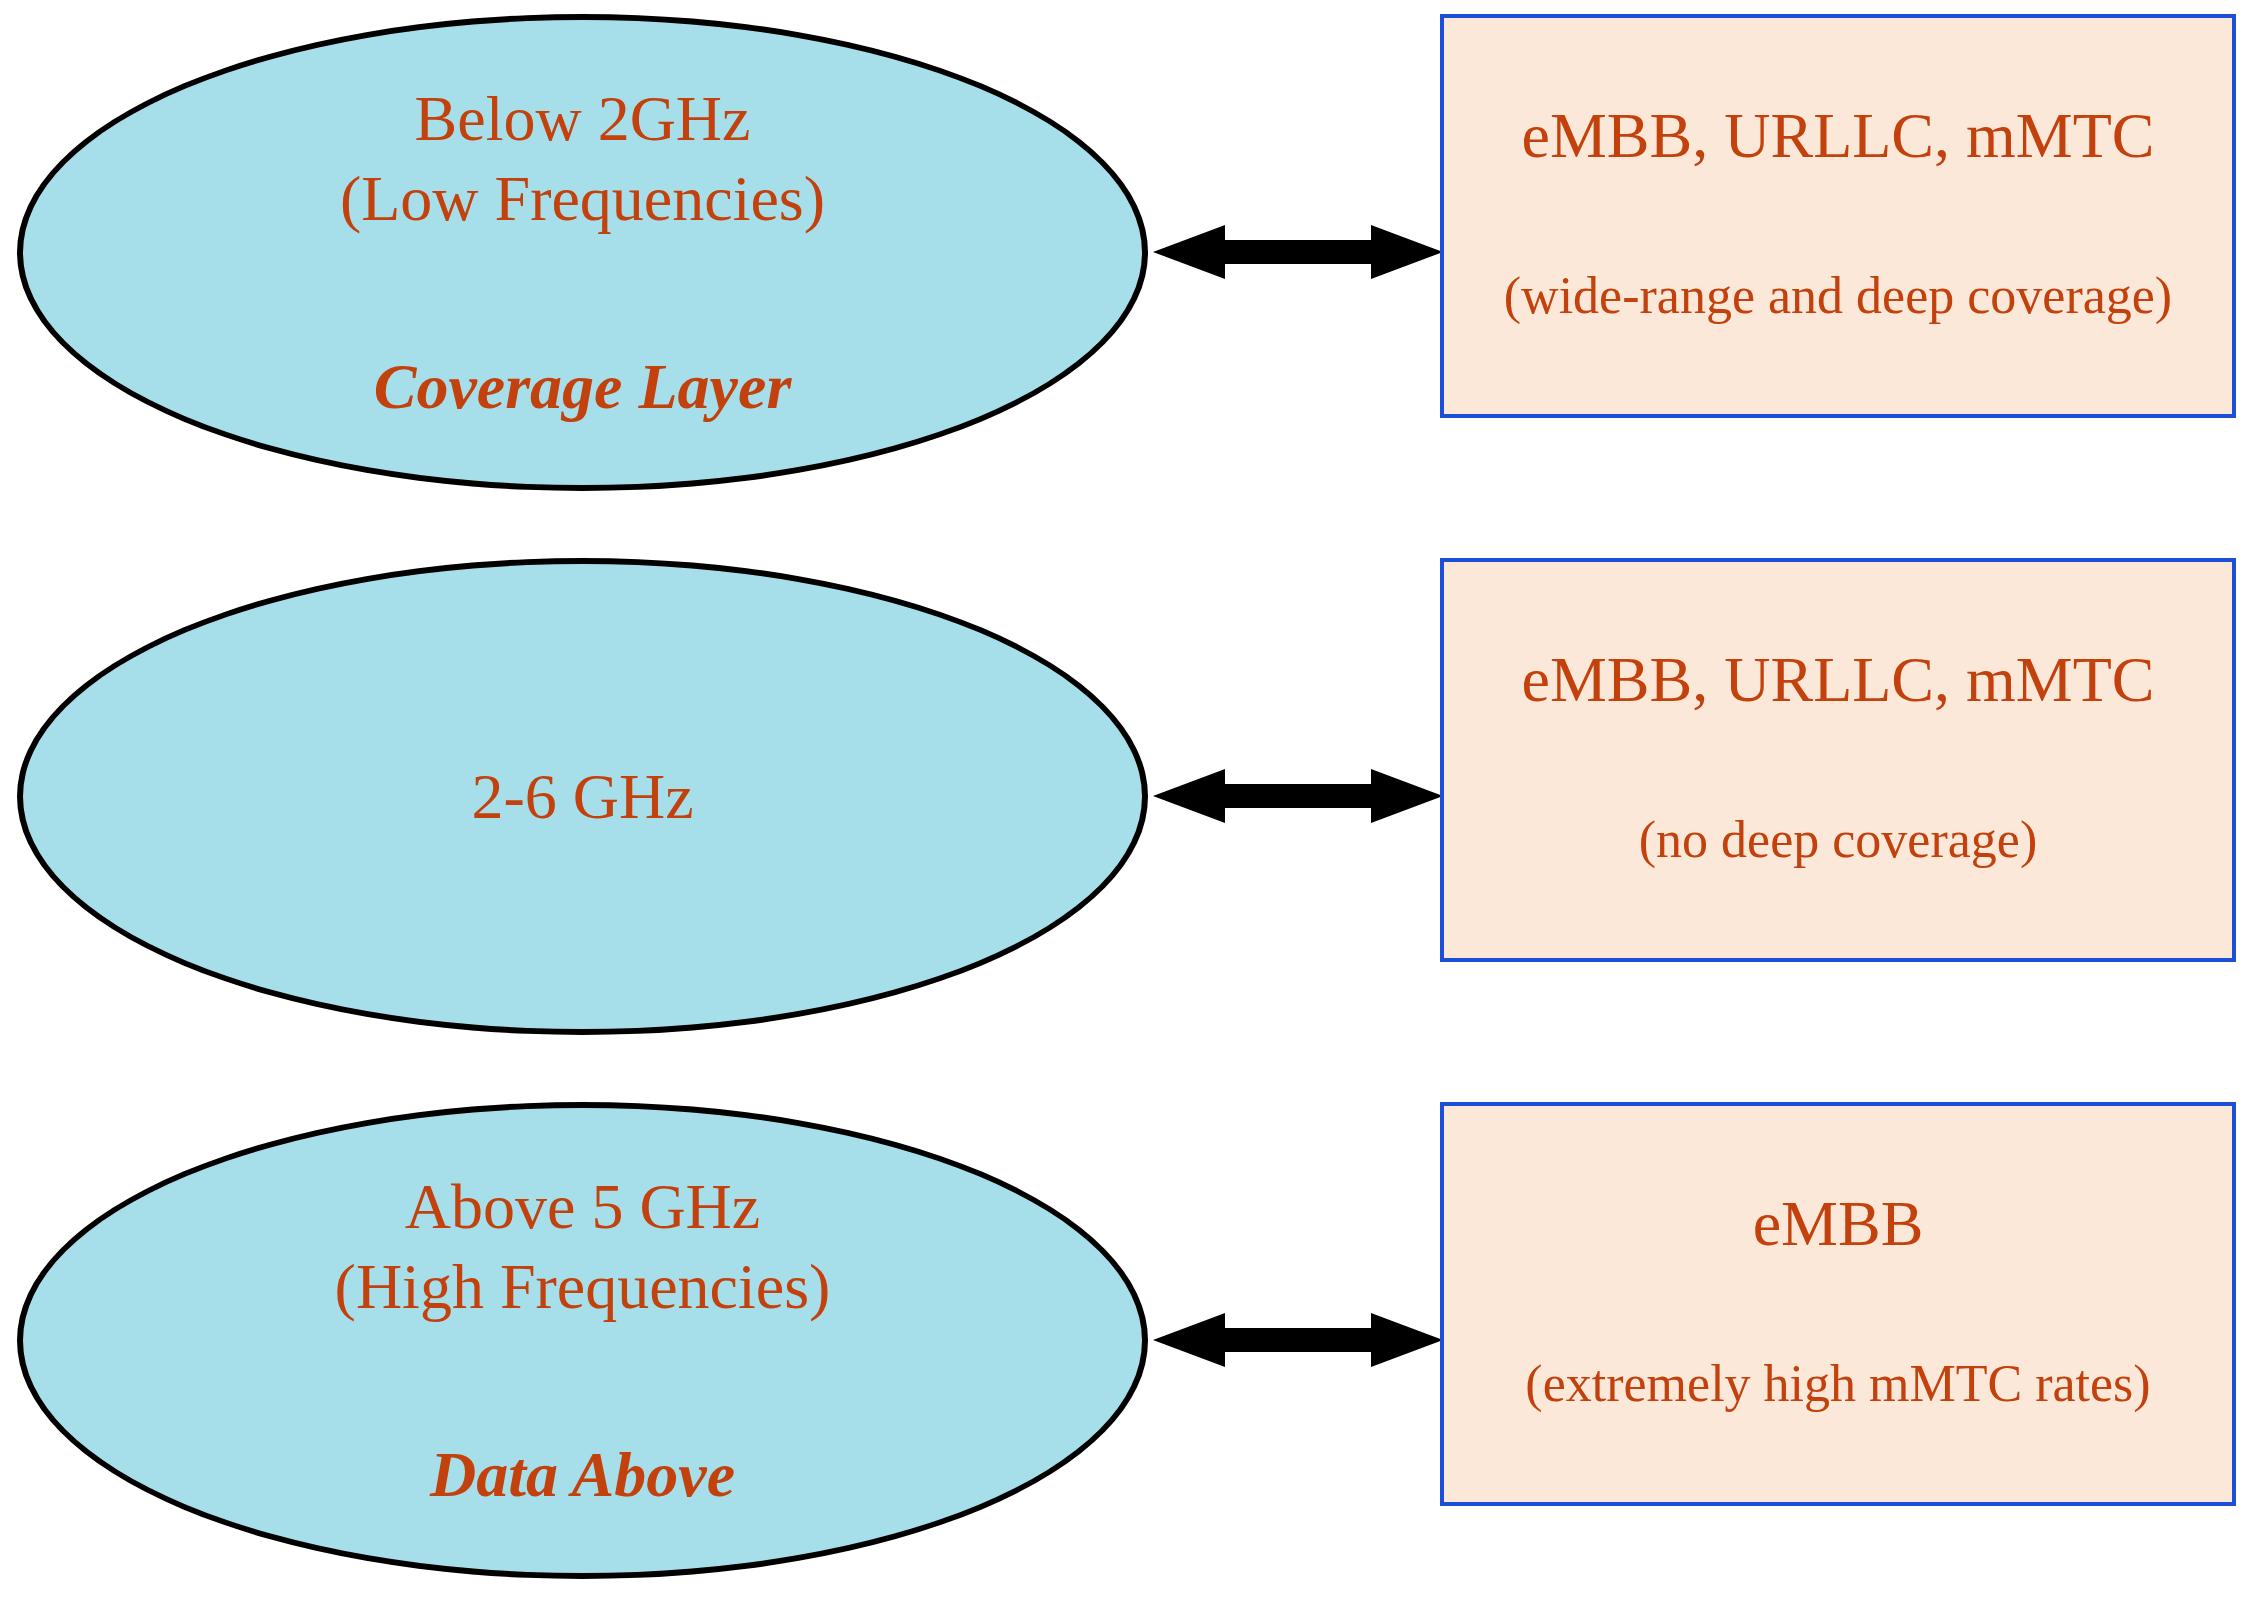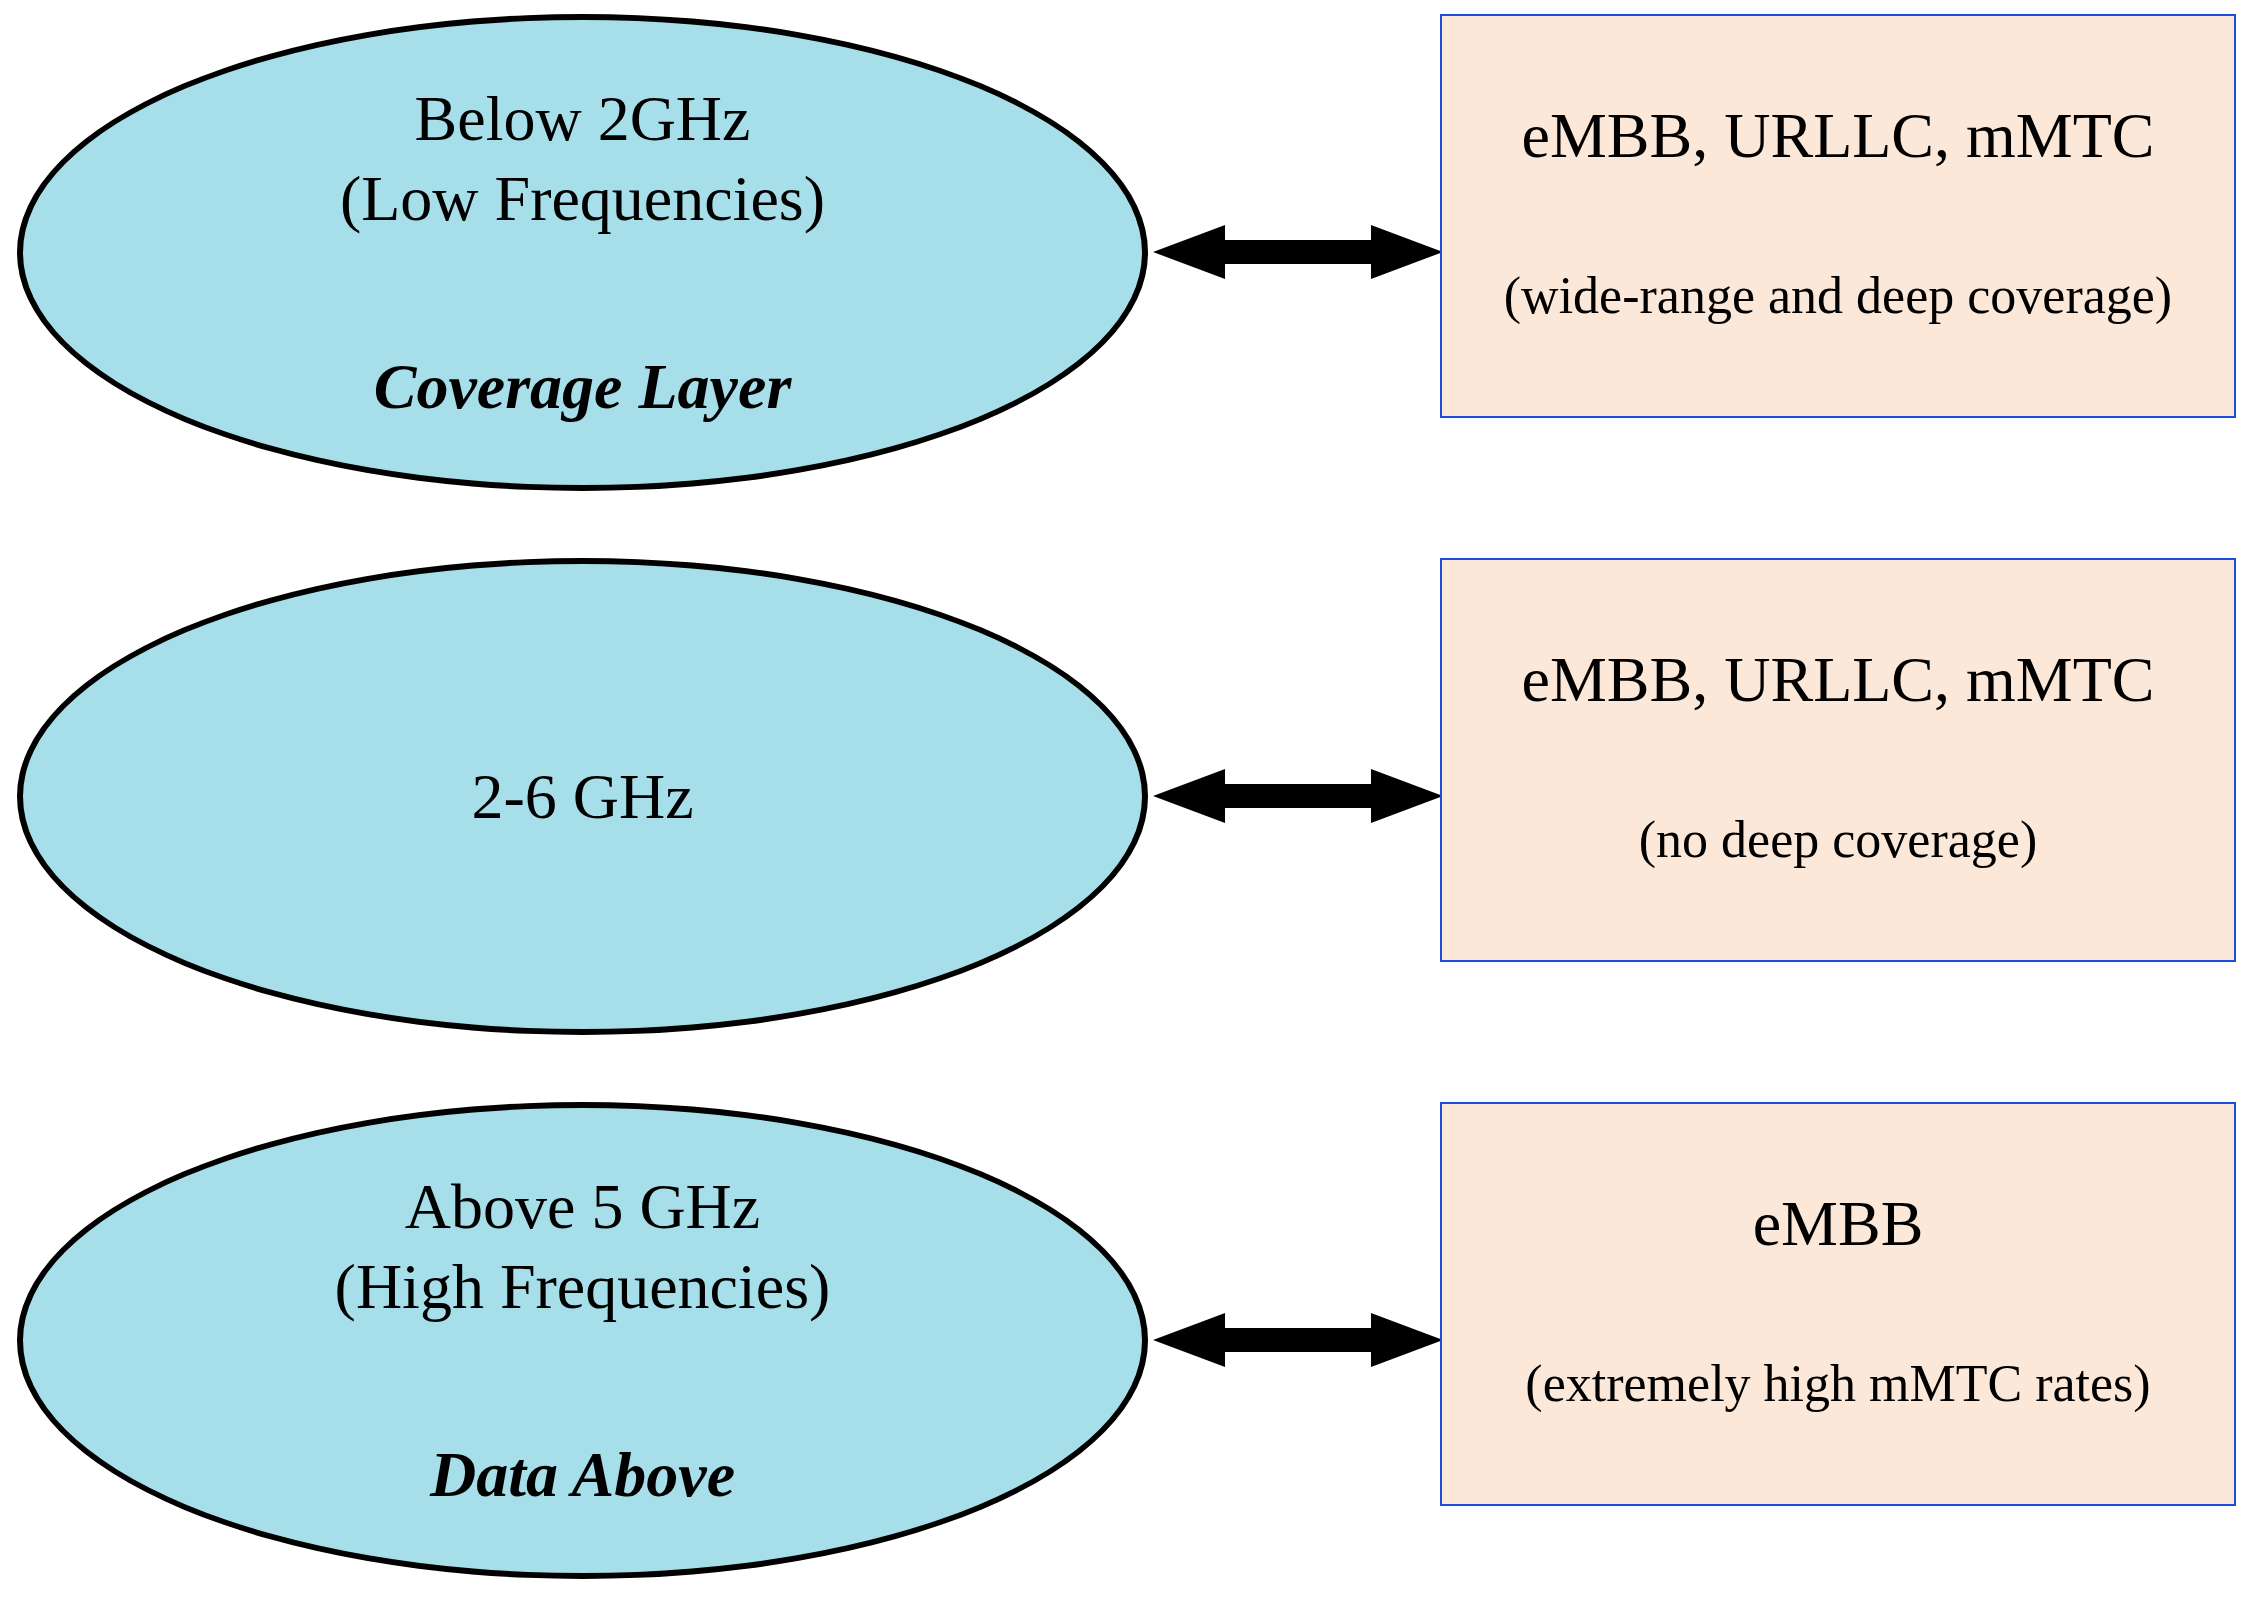--- a/index.html
+++ b/index.html
@@ -6,21 +6,21 @@
     margin: 0;
     padding: 0;
     background: #ffffff;
   }
   .canvas {
     position: relative;
     width: 2258px;
     height: 1598px;
     background: #ffffff;
     font-family: "Liberation Serif", "DejaVu Serif", serif;
-    color: #000000;
+    color: #c2410c;
     overflow: hidden;
   }
   .row {
     position: absolute;
     left: 0;
     width: 2258px;
     height: 478px;
   }
   .row-1 { top: 14px; }
   .row-2 { top: 558px; }
@@ -65,21 +65,21 @@
   }
 
   .service-box {
     position: absolute;
     left: 1440px;
     top: 0;
     width: 796px;
     height: 404px;
     box-sizing: border-box;
     background: #FCE8D8;
-    border: 2px solid #1d4ed8;
+    border: 4px solid #1d4ed8;
     display: flex;
     flex-direction: column;
     align-items: center;
     justify-content: center;
     text-align: center;
     padding: 16px 45px;
   }
   .box-line {
     font-size: 64px;
     line-height: 80px;

